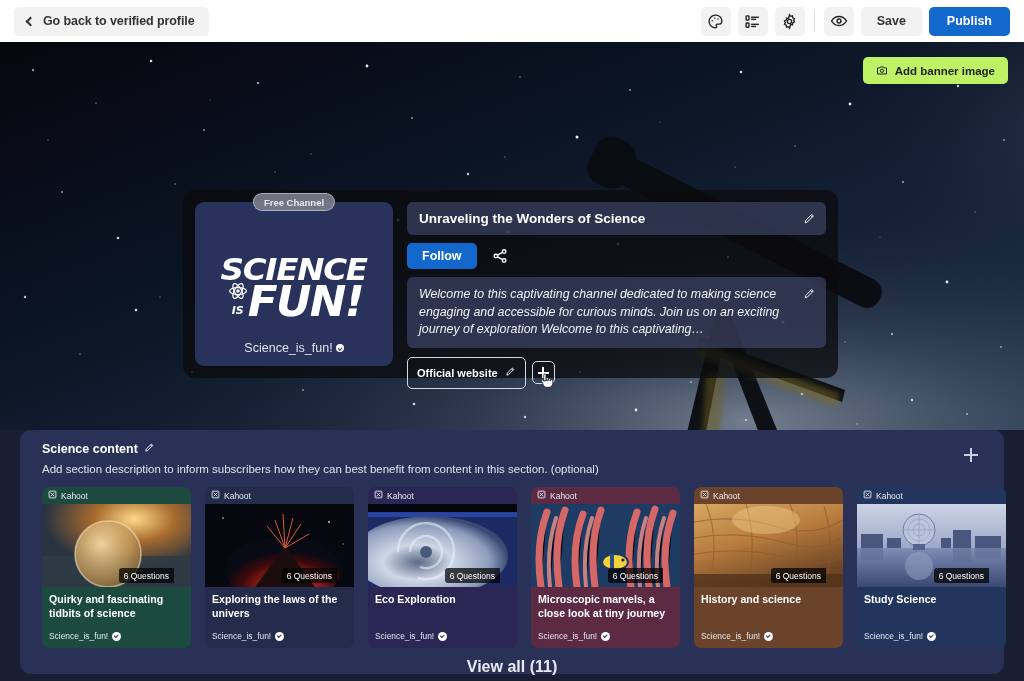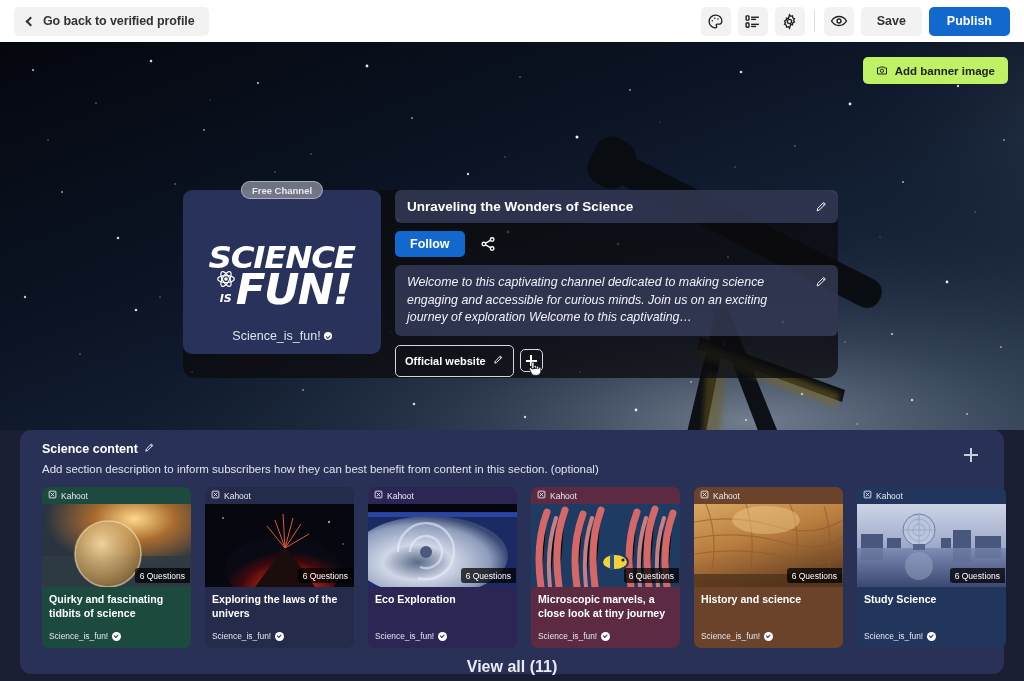--- a/index.html
+++ b/index.html
@@ -84,20 +84,21 @@
 
   
   .channel-card {
     position: absolute;
     left: 183px; top: 190px;
     width: 655px; height: 188px;
     background: rgba(12,12,14,0.78);
     border-radius: 12px;
     z-index: 6;
     display: flex;
+    padding: 12px;
     gap: 14px;
   }
   .logo-box {
     position: relative;
     width: 198px; height: 164px;
     background: #28325b;
     border-radius: 9px;
     display: flex; flex-direction: column;
     align-items: center; justify-content: center;
     flex: none;
@@ -259,21 +260,21 @@
     display: flex; align-items: center; gap: 4px;
     padding-left: 6px;
     font-size: 8.5px; color: #e8eaf2;
   }
   .kcard-img {
     width: 100%; height: 83px;
     position: relative;
     overflow: hidden;
   }
   .q-badge {
-    position: absolute; right: 1px; bottom: 4px;
+    position: absolute; right: 17px; bottom: 4px;
     background: rgba(0,0,0,0.72);
     color: #fff; font-size: 8.5px;
     padding: 2.5px 5px;
     border-radius: 3px 0 0 3px;
     white-space: nowrap;
   }
   .kcard-body {
     flex: 1; padding: 6px 7px 0 7px;
     display: flex; flex-direction: column;
   }

